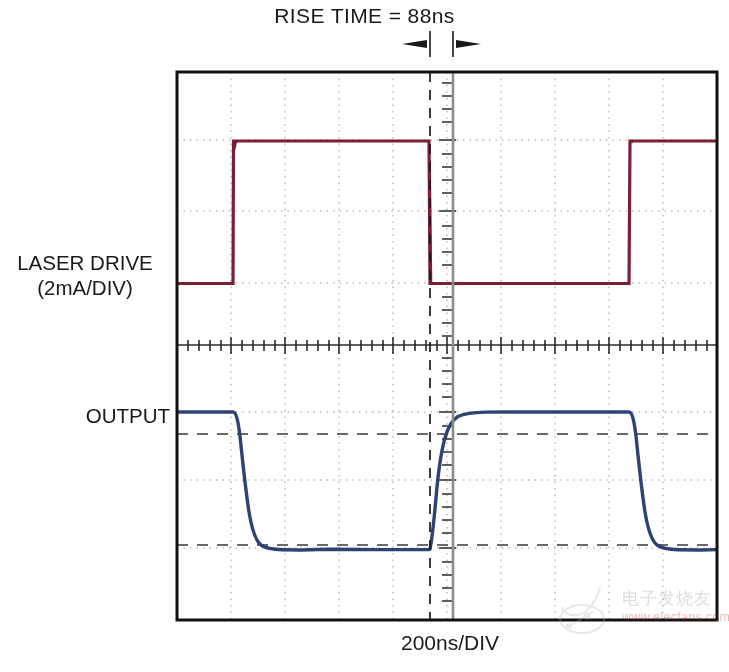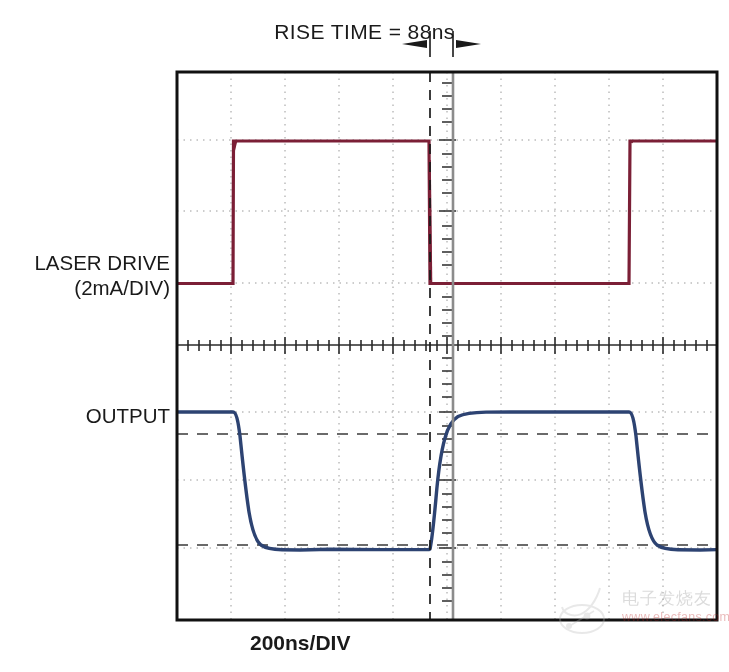--- a/index.html
+++ b/index.html
@@ -26,54 +26,53 @@
   .title-text {
     position: absolute;
     left: 0;
     top: 4px;
     width: 729px;
     text-align: center;
     font-size: 21px;
     letter-spacing: 0.4px;
     color: #1a1a1a;
     white-space: nowrap;
-    margin-top: 16px;
   }
 
   
   .side-label {
     position: absolute;
     text-align: right;
     font-size: 20.5px;
     line-height: 25px;
     color: #1a1a1a;
     white-space: nowrap;
   }
   #laser-label {
     left: 0;
     top: 250px;
     width: 170px;
+    text-align: center;
   }
   #output-label {
     left: 0;
     top: 403px;
     width: 170px;
   }
 
   
   #xaxis-label {
     position: absolute;
     left: 250px;
     top: 631px;
     width: 400px;
-    text-align: left;
+    text-align: center;
     font-size: 21px;
     color: #1a1a1a;
     white-space: nowrap;
-    font-weight: bold;
   }
 
   
   #watermark {
     position: absolute;
     left: 556px;
     top: 585px;
     width: 173px;
     height: 53px;
     opacity: 0.30;

